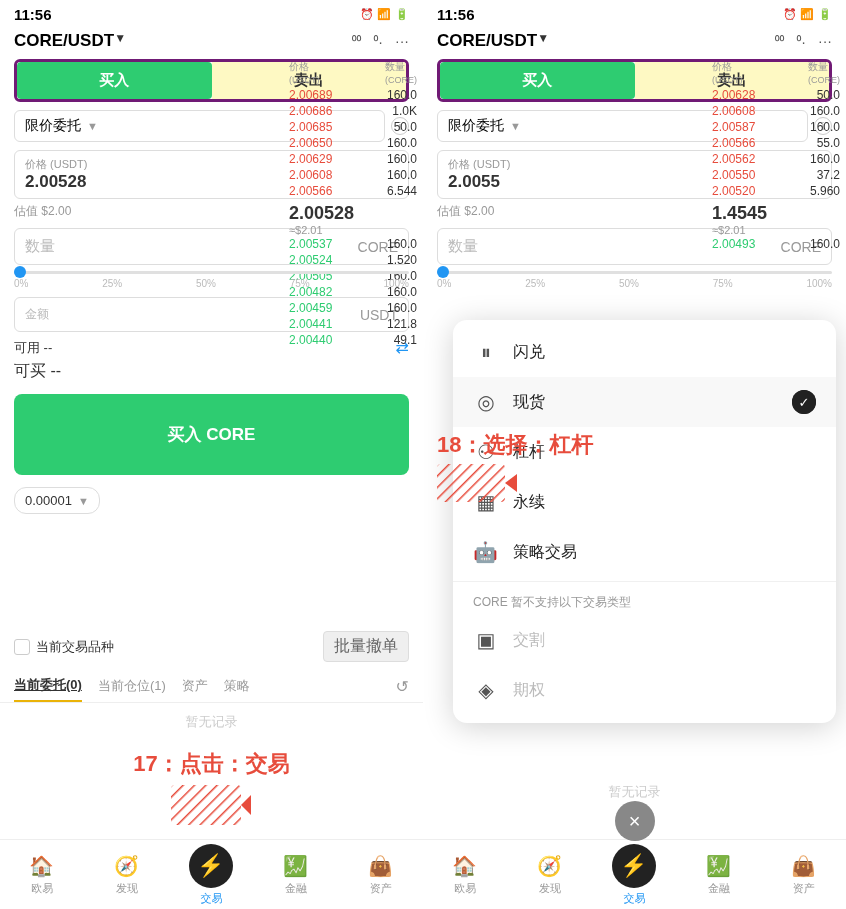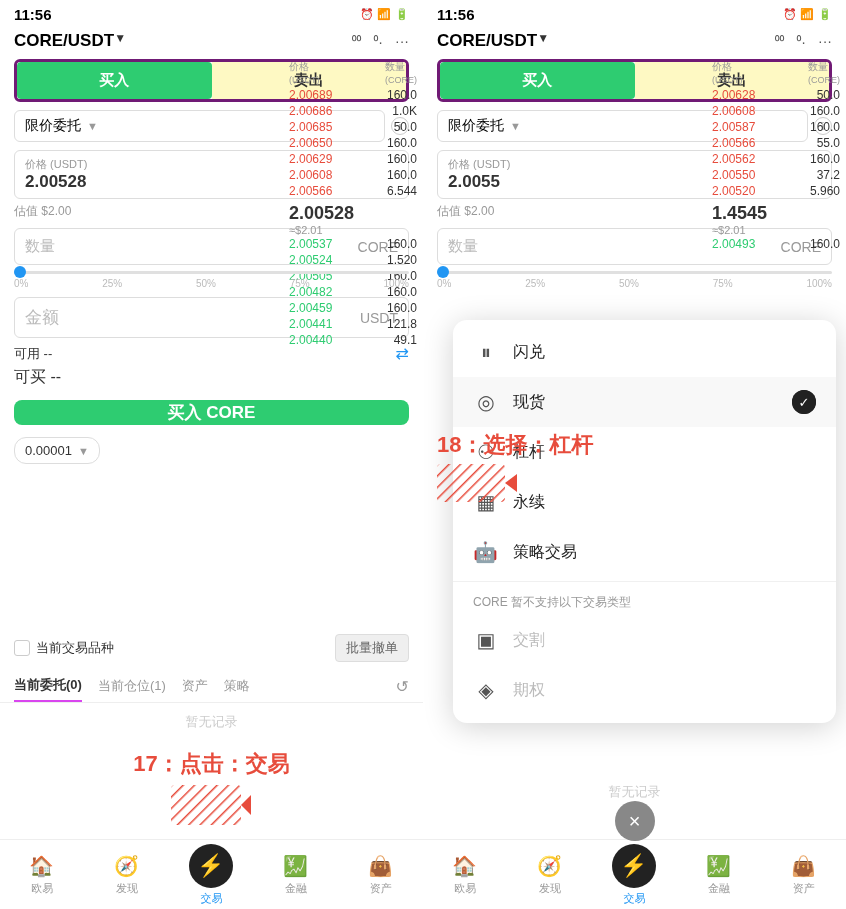--- a/index.html
+++ b/index.html
@@ -154,42 +154,42 @@
 
     .amount-input-box {
       margin: 0 14px 6px;
       border: 1px solid #ddd;
       border-radius: 6px;
       padding: 8px 10px;
       display: flex;
       justify-content: space-between;
       align-items: center;
     }
-    .amount-placeholder { color: #bbb; font-size: 17px; }
+    .amount-placeholder { color: #bbb; font-size: 12px; }
     .amount-unit { font-size: 14px; color: #999; }
 
     .avail-row {
       display: flex;
       justify-content: space-between;
       align-items: center;
       margin: 0 14px 4px;
       font-size: 13px;
       color: #333;
     }
     .transfer-icon { color: #2196f3; font-size: 16px; }
 
     .buy-row { margin: 0 14px 4px; font-size: 16px; color: #333; }
 
     .buy-btn {
       margin: 8px 14px;
       background: #2ecc71;
       color: #fff;
       border: none;
       border-radius: 8px;
-      padding: 1px 0;
+      padding: 29px 0;
       width: calc(100% - 28px);
       font-size: 17px;
       font-weight: 700;
       cursor: pointer;
     }
 
     
     .orderbook-col {
       position: absolute;
       right: 0; top: 60px;
@@ -257,40 +257,40 @@
     }
     .tabs-row {
       display: flex;
       border-bottom: 1px solid #eee;
       padding: 0 14px;
       gap: 16px;
       align-items: center;
       font-size: 13px;
     }
     .ptab { padding: 6px 0; color: #999; cursor: pointer; }
-    .ptab.active { color: #333; font-weight: 600; border-bottom: 2px solid #d946ef; }
+    .ptab.active { color: #333; font-weight: 600; border-bottom: 2px solid #eab308; text-decoration: underline; }
     .checkbox-row {
       display: flex;
       align-items: center;
       gap: 6px;
       padding: 8px 14px;
       font-size: 13px;
       color: #333;
     }
     .checkbox { 
       width: 16px; height: 16px; 
       border: 1px solid #ccc; 
       border-radius: 3px;
     }
     .batch-btn {
       margin-left: auto;
       border: 1px solid #ddd;
       border-radius: 4px;
       padding: 4px 10px;
-      font-size: 13px;
+      font-size: 16px;
       color: #666;
       cursor: pointer;
     }
 
     
     .annotation-text {
       font-size: 22px;
       font-weight: 900;
       color: #e74c3c;
     }

